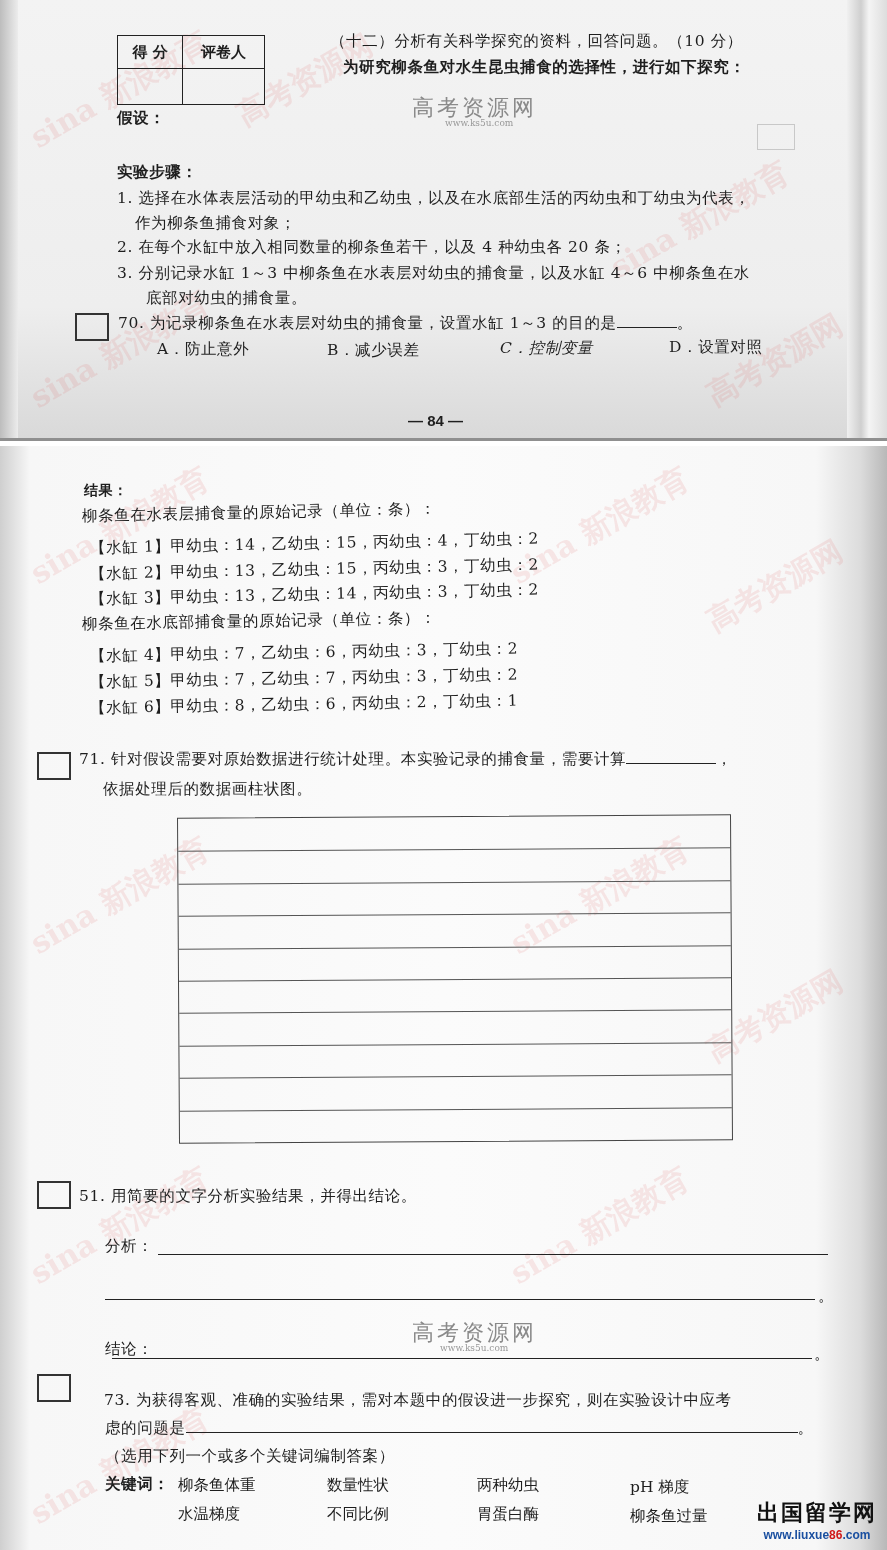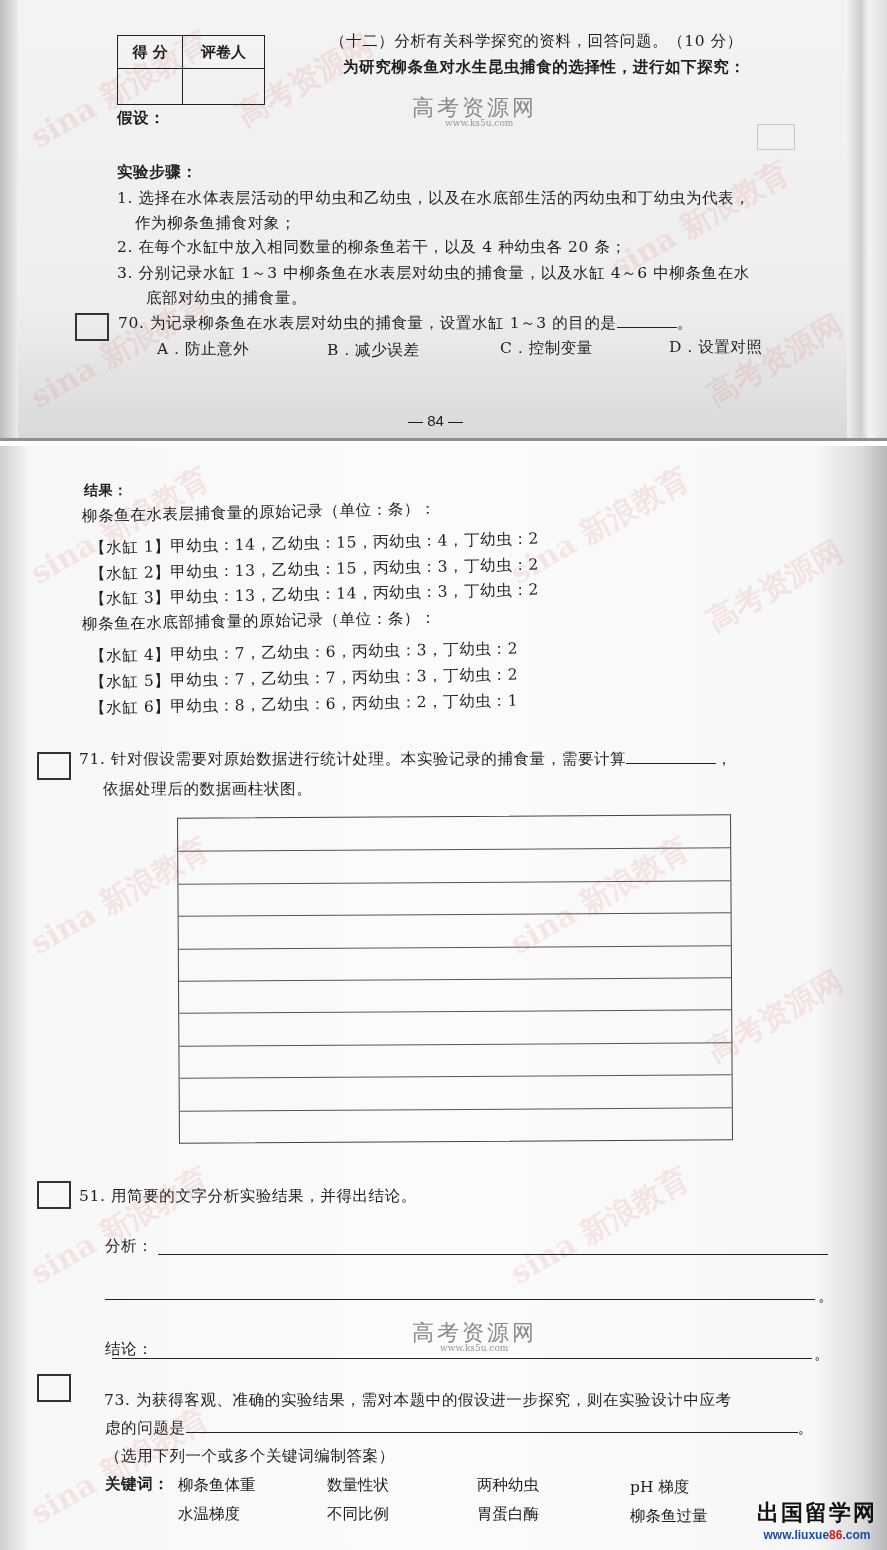--- a/index.html
+++ b/index.html
@@ -37,21 +37,21 @@
     border:1.5px solid #222; border-collapse:collapse;
   }
   .score-table td { border:1.5px solid #222; text-align:center; font-size:15px; font-weight:bold; }
   .score-table tr:first-child td { height:30px; }
 
   .qbox {
     position:absolute; width:30px; height:24px; border:2px solid #333; background:transparent;
   }
   .blank { display:inline-block; border-bottom:1.5px solid #222; height:14px; vertical-align:baseline; }
 
-  .page-num { font-family:"Liberation Sans", sans-serif; font-weight:normal; font-size:15px; }
+  .page-num { font-family:"Liberation Sans", sans-serif; font-weight:bold; font-size:15px; }
 
   
   .graph {
     position:absolute; left:178px; top:370px; width:552px; height:324px;
     border:1.5px solid #444; transform:rotate(-0.35deg);
   }
   .graph .gl { position:absolute; left:0; right:0; border-top:1px solid #555; }
 
   .answer-line { position:absolute; border-top:1.5px solid #222; height:0; }
 
@@ -106,21 +106,21 @@
   <div class="abs txt" style="left:117px;top:237px;">2. 在每个水缸中放入相同数量的柳条鱼若干，以及 4 种幼虫各 20 条；</div>
   <div class="abs txt" style="left:117px;top:263px;">3. 分别记录水缸 1～3 中柳条鱼在水表层对幼虫的捕食量，以及水缸 4～6 中柳条鱼在水</div>
   <div class="abs txt" style="left:146px;top:288px;">底部对幼虫的捕食量。</div>
 
   <div class="qbox" style="left:75px;top:313px;"></div>
   <div class="abs txt" style="left:118px;top:313px;">
     <span>70. 为记录柳条鱼在水表层对幼虫的捕食量，设置水缸 1～3 的目的是</span><span class="blank" style="width:60px;"></span><span>。</span>
   </div>
   <div class="abs txt" style="left:157px;top:339px;">A．防止意外</div>
   <div class="abs txt" style="left:327px;top:340px;">B．减少误差</div>
-  <div class="abs txt" style="left:500px;top:338px;">C．控制变量</div>
+  <div class="abs txt" style="left:500px;top:338px;font-style:italic;">C．控制变量</div>
   <div class="abs txt" style="left:669px;top:337px;">D．设置对照</div>
 
   <div class="abs page-num" style="left:408px;top:412px;">— 84 —</div>
 </div>
 
 <div class="page" id="page2">
   <div class="watermark" style="left:20px;top:60px;">sina 新浪教育</div>
   <div class="watermark" style="left:500px;top:60px;">sina 新浪教育</div>
   <div class="watermark" style="left:700px;top:120px;">高考资源网</div>
   <div class="watermark" style="left:20px;top:430px;">sina 新浪教育</div>

